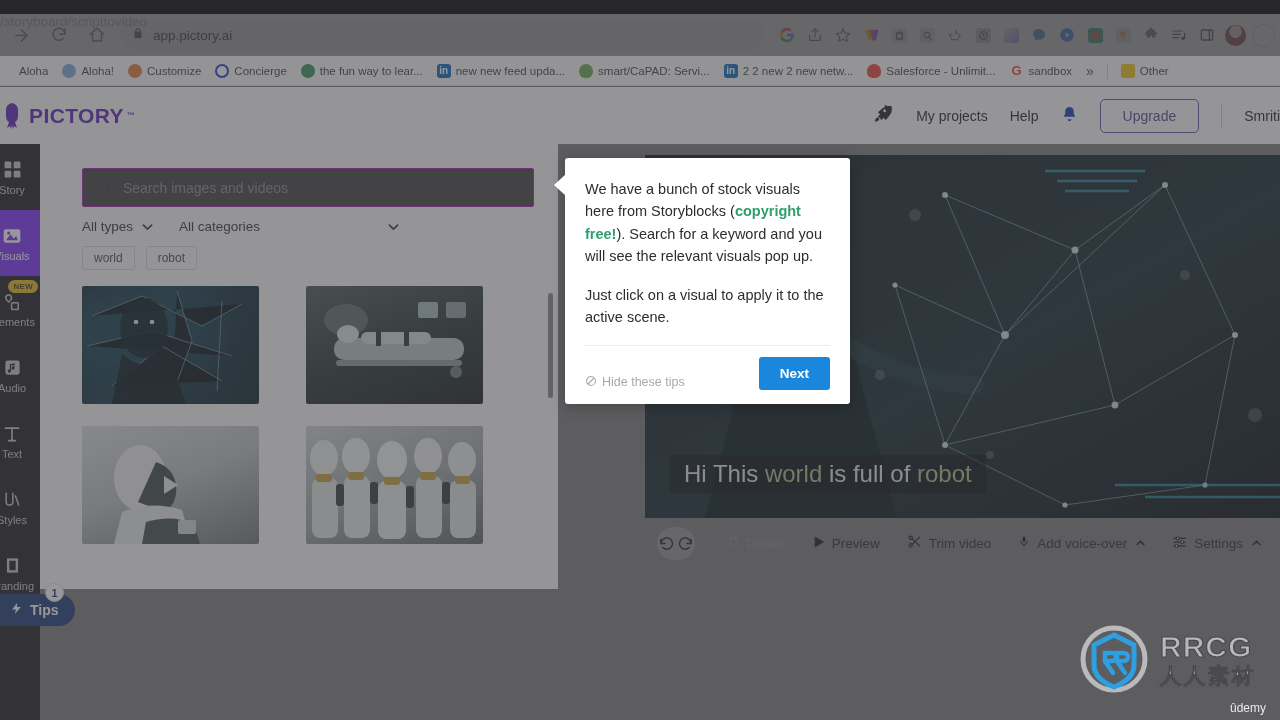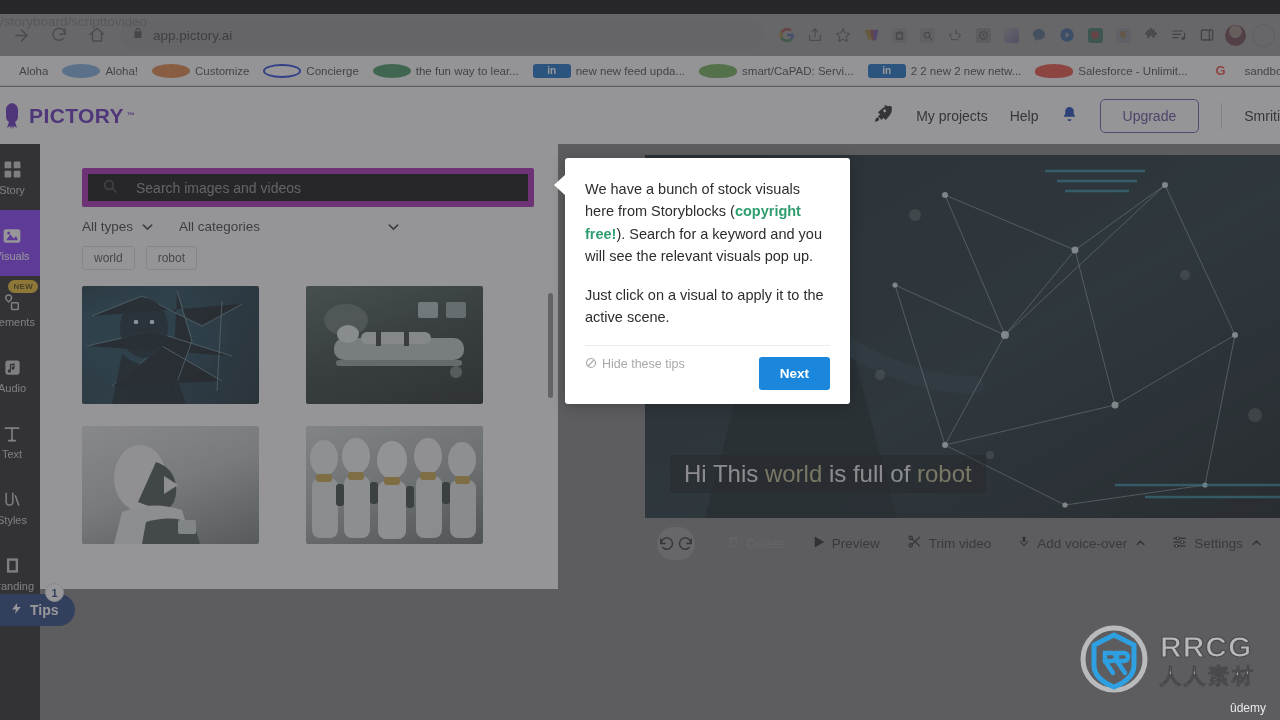--- a/index.html
+++ b/index.html
@@ -45,21 +45,21 @@
   }
   .oi .sq { width: 15px; height: 15px; border-radius: 3px; display:block; }
 
   
   .bookmarks {
     position: absolute; left: 0; top: 56px; width: 1280px; height: 30px;
     background: #f8f9fa; display: flex; align-items: center;
     border-bottom: 1px solid #dcdcdc; padding-left: 12px; overflow: hidden;
   }
   .bm { display: flex; align-items: center; gap: 5px; padding: 0 7px; height: 24px; flex: 0 0 auto; }
-  .bm-ico { width: 38px; height: 14px; border-radius: 3px; flex: 0 0 auto;
+  .bm-ico { width: 14px; height: 14px; border-radius: 3px; flex: 0 0 auto;
             display:flex; align-items:center; justify-content:center;
             font-size: 10px; font-weight: 700; color: #fff; }
   .bm-lbl { font-size: 11.5px; color: #3c4043; white-space: nowrap; }
   .bm-sep { width: 1px; height: 16px; background: #d0d0d0; margin: 0 6px; flex:0 0 auto; }
 
   
   .app-header {
     position: absolute; left: 0; top: 87px; width: 1280px; height: 57px;
     background: #fbfbfc; display: flex; align-items: center;
   }
@@ -112,22 +112,22 @@
     border: 1px solid #dfe3ea;
   }
 
   
   .library {
     position: absolute; left: 40px; top: 144px; width: 518px; height: 445px;
     background: #fbfbfb; overflow: hidden;
   }
   .search-row { padding: 24px 24px 0 42px; }
   .search-box {
-    height: 39px; background: #000000; border: 6px solid #a21caf;
-    display: flex; align-items: center; gap: 18px; padding: 0 14px;
+    height: 39px; background: #404040; border: 1px solid #a21caf;
+    display: flex; align-items: center; gap: 10px; padding: 0 14px;
     border-radius: 2px;
   }
   .search-box .ph { font-size: 14px; color: #8b8b90; }
   .filters { display: flex; gap: 0; padding: 12px 24px 0 42px; align-items: center; }
   .filter {
     display: flex; align-items: center; gap: 9px; font-size: 13.5px; color: #333;
   }
   .filter.cat { margin-left: 26px; }
   .filter .caret { font-size: 11px; color: #444; }
   .filter .spacer { display: inline-block; width: 110px; }
@@ -195,21 +195,21 @@
   }
   .tip:before {
     content: ''; position: absolute; left: -11px; top: 16px;
     border-top: 11px solid transparent; border-bottom: 11px solid transparent;
     border-right: 12px solid #fff;
   }
   .tip p { font-size: 14.5px; line-height: 1.55; color: #2d2d2d; }
   .tip p.p2 { margin-top: 16px; }
   .tip .green { color: #2f9e6e; font-weight: 700; }
   .tip-foot {
-    display: flex; align-items: flex-start; justify-content: space-between;
+    display: flex; align-items: flex-end; justify-content: space-between;
     border-top: 1px solid #ececec; margin-top: 16px; padding: 11px 0 14px 0; gap: 45px;
   }
   .hide-tips { font-size: 12.5px; color: #a9a9ad; display:flex; align-items:center; gap:5px; }
   .next-btn {
     background: #1a87dd; color: #fff; font-size: 13.5px; font-weight: 700;
     padding: 9px 21px; border-radius: 3px;
   }
 
   
   .wm { position: absolute; right: 0px; bottom: 0px; z-index: 40; width: 220px; height: 105px; }

